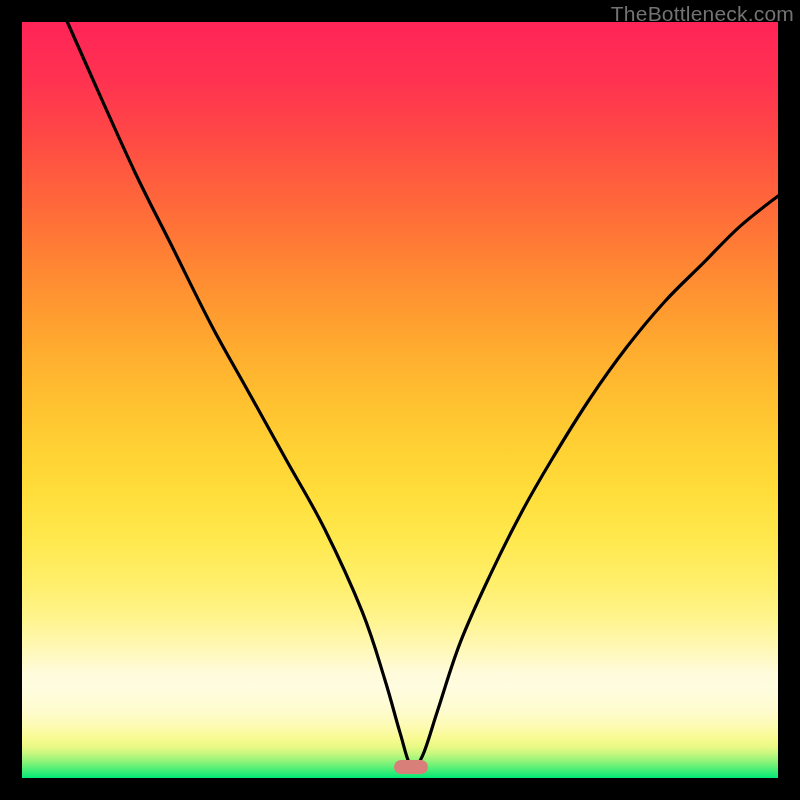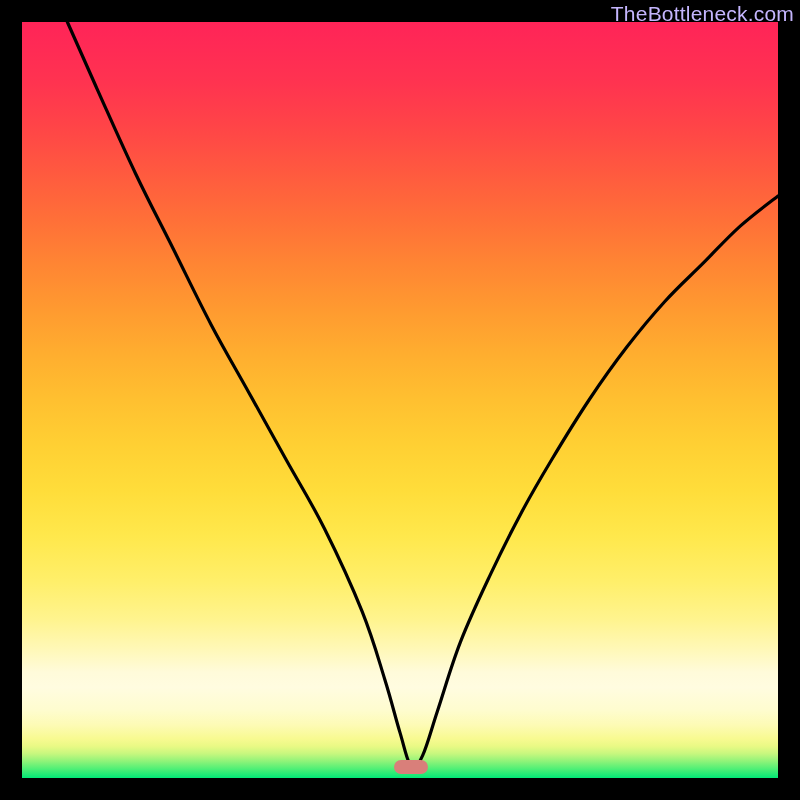--- a/index.html
+++ b/index.html
@@ -50,21 +50,21 @@
       #ff5a3f 80%,
       #ff4547 86%,
       #ff3350 92%,
       #ff2458 100%
     );
   }
   .watermark {
     position: absolute;
     top: 2px;
     right: 6px;
-    color: #c4b5fd;
+    color: #737373;
     font-size: 21px;
     letter-spacing: 0.2px;
     font-weight: 400;
     user-select: none;
   }
   svg.curve {
     position: absolute;
     left: 0;
     top: 0;
     width: 756px;

